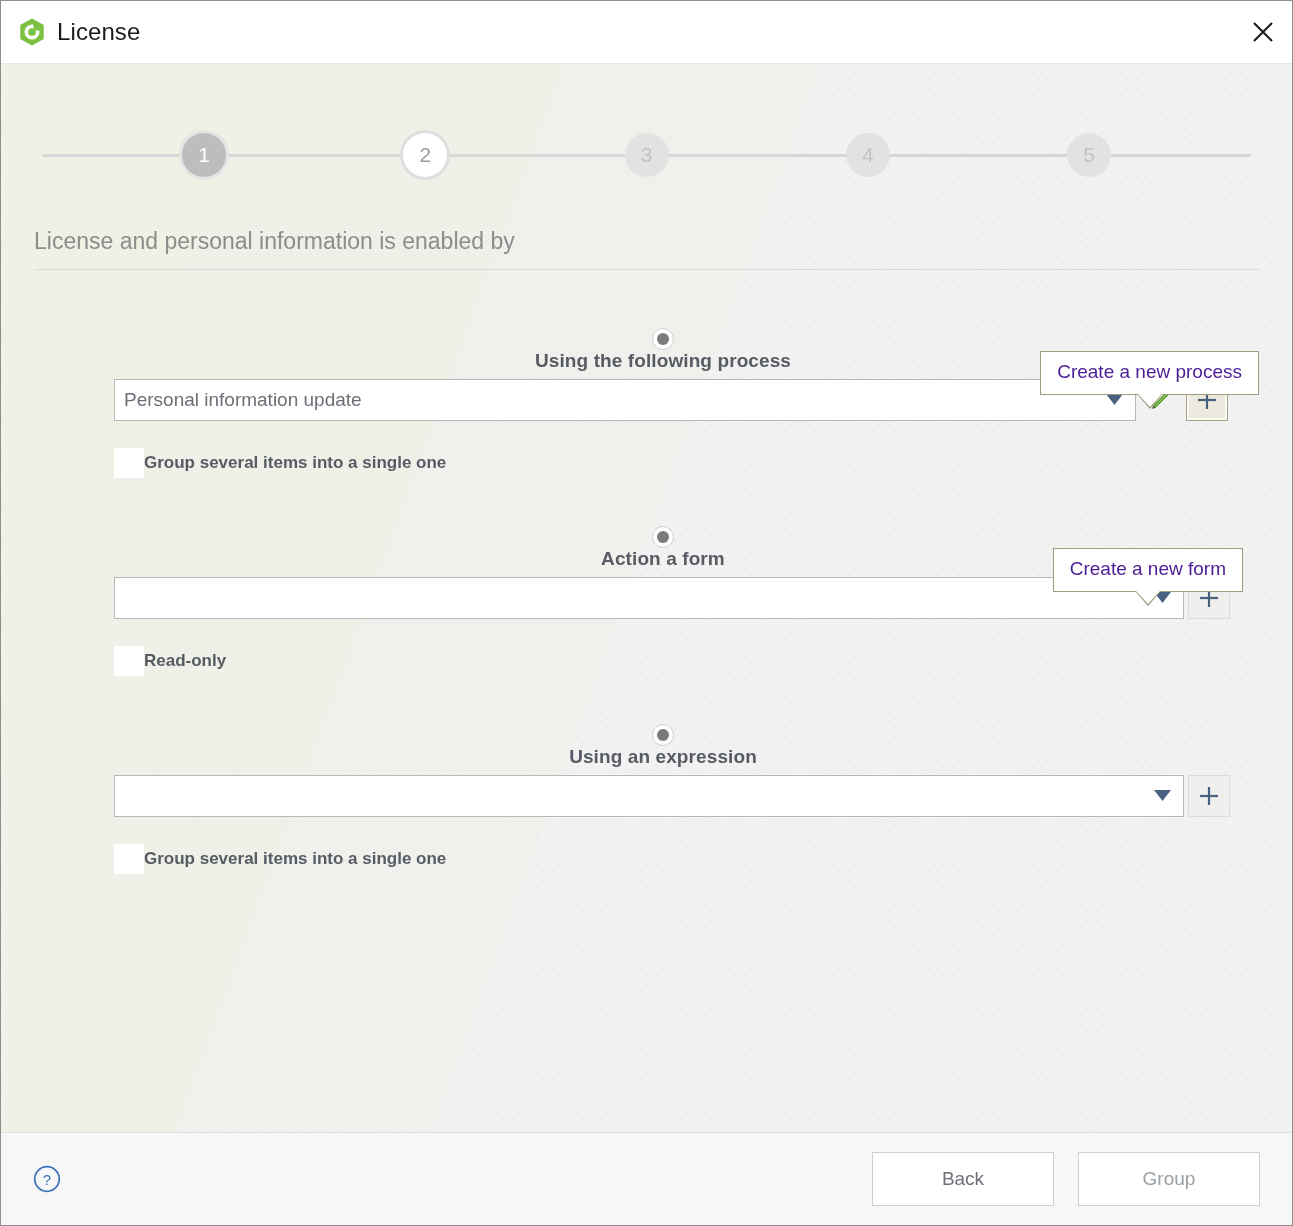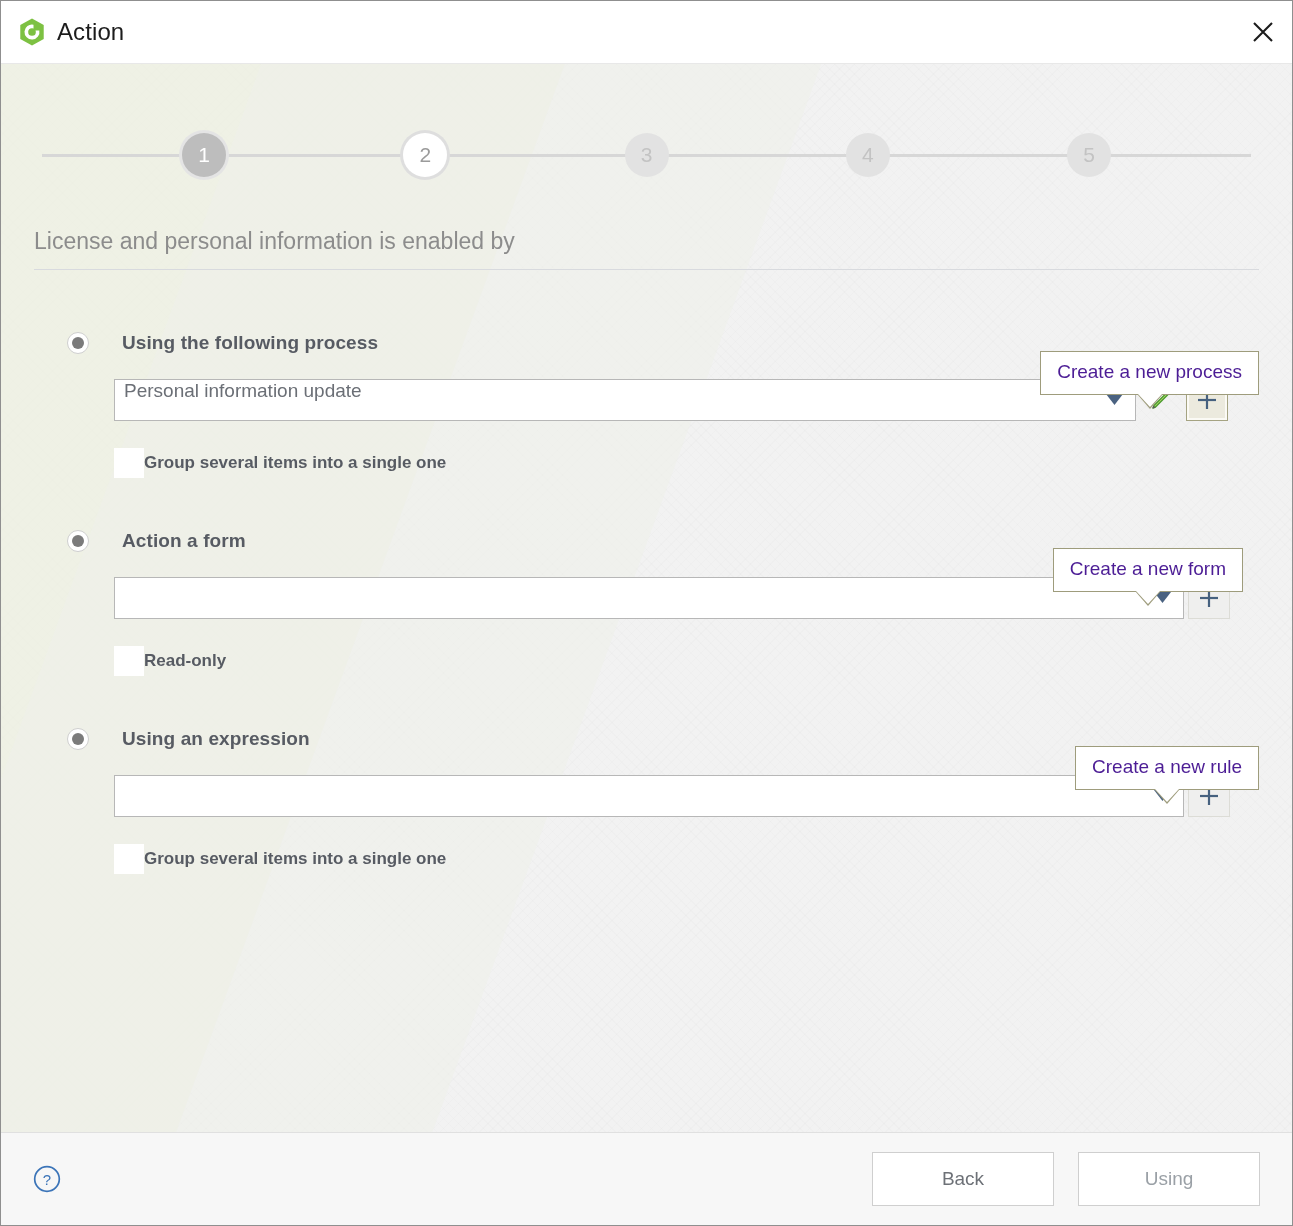--- a/index.html
+++ b/index.html
@@ -182,20 +182,21 @@
     margin: 0 33px;
     padding-top: 58px;
   }
   .option-block { position: relative; }
 
   .radio-row {
     display: flex;
     align-items: center;
     cursor: pointer;
     height: 30px;
+    flex-direction: column;
   }
   .radio {
     width: 22px;
     height: 22px;
     border-radius: 50%;
     background: #ffffff;
     border: 1px solid #cfcfcf;
     box-sizing: border-box;
     display: flex;
     align-items: center;
@@ -256,21 +257,21 @@
     margin-left: 80px;
     margin-top: 21px;
     height: 42px;
   }
   .combo {
     flex: 1 1 auto;
     background: #ffffff;
     border: 1px solid #b7b7b7;
     box-sizing: border-box;
     display: flex;
-    align-items: flex-start;
+    align-items: center;
     padding-left: 9px;
     position: relative;
     cursor: pointer;
   }
   .combo-value {
     font-size: 19px;
     color: #6b6f76;
   }
   .combo-caret {
     position: absolute;
@@ -365,21 +366,21 @@
 <body>
 
 <div class="window">
 
   <div class="titlebar">
     <svg class="logo" viewBox="0 0 32 32">
       <path d="M16 1.6 L28.5 8.6 L28.5 23.4 L16 30.4 L3.5 23.4 L3.5 8.6 Z" fill="#7dc142"></path>
       <path d="M17.6 8.2 a8 8 0 1 0 6.2 6.2 L17.6 14.4 Z" fill="#ffffff"></path>
       <circle cx="16" cy="16" r="4.1" fill="#7dc142"></circle>
     </svg>
-    <span class="title-text">Action</span>
+    <span class="title-text">License</span>
     <button class="close-btn">
       <svg width="22" height="22" viewBox="0 0 22 22">
         <path d="M2 2 L20 20 M20 2 L2 20" stroke="#1c1c1c" stroke-width="2.1" fill="none"></path>
       </svg>
     </button>
   </div>
 
   <div class="content">
     <div class="wm1"></div>
     <div class="wm2"></div>
@@ -502,25 +503,20 @@
 
         <div class="option-block">
 
           <div class="radio-row">
             <span class="radio">
               <span class="dot"></span>
             </span>
             <span class="radio-label">Using an expression</span>
           </div>
 
-          <div class="callout" style="right:0; top:22px;">
-            <span>Create a new rule</span>
-            <span class="arrow-out"></span>
-            <span class="arrow-in"></span>
-          </div>
 
           <div class="field-row">
             <div class="combo" style="max-width:1070px;">
               <span class="combo-value"></span>
               <span class="combo-caret">
                 <svg width="17" height="11" viewBox="0 0 17 11">
                     <path d="M0 0 H17 L8.5 11 Z" fill="#4a6281"></path>
                   </svg>
               </span>
             </div>
@@ -542,16 +538,16 @@
     </div>
   </div>
 
   <div class="footer">
     <svg class="help-icon" viewBox="0 0 28 28">
       <circle cx="14" cy="14" r="12.3" fill="none" stroke="#3b74b8" stroke-width="1.7"></circle>
       <text x="14" y="19.6" text-anchor="middle" font-family="Liberation Sans, sans-serif" font-size="15" fill="#3b74b8">?</text>
     </svg>
     <span class="footer-spacer"></span>
     <button class="btn">Back</button>
-    <button class="btn secondary">Using</button>
+    <button class="btn secondary">Group</button>
   </div>
 
 </div>
 
 </body></html>

